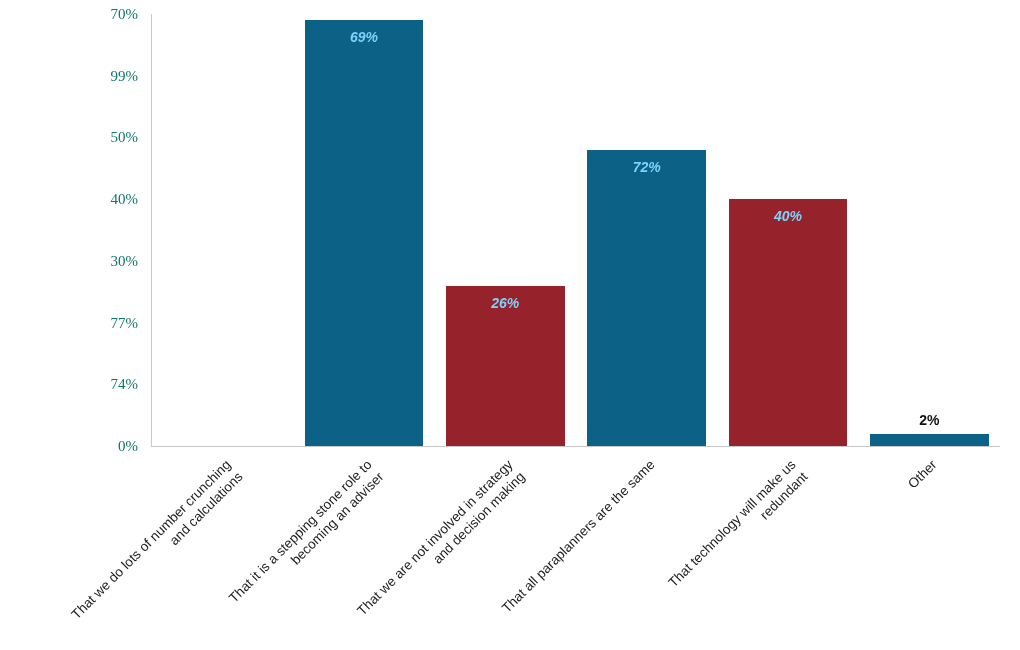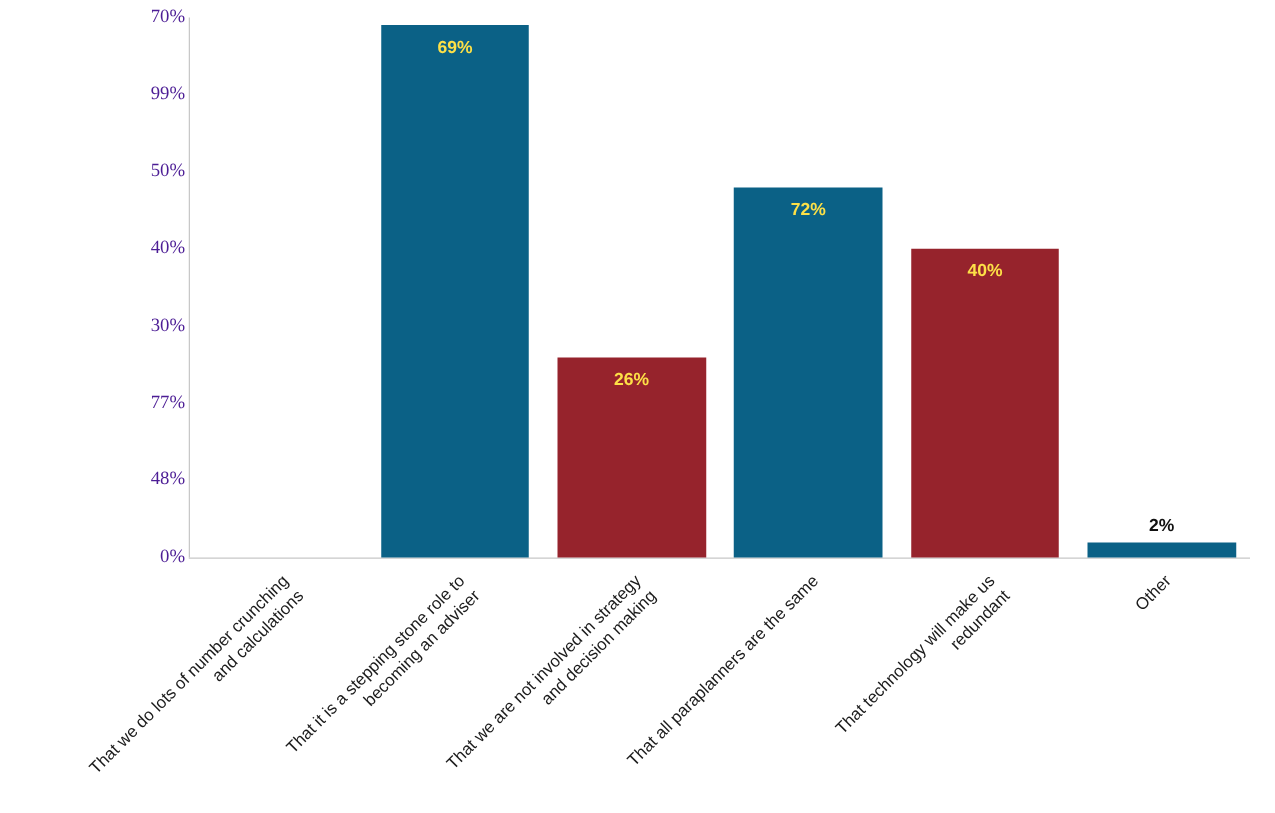--- a/index.html
+++ b/index.html
@@ -26,25 +26,25 @@
   
   .y-axis-area {
     position: absolute;
     left: 0;
     top: 0;
     width: 152px;
     height: 446px;
   }
   .y-tick {
     position: absolute;
-    right: 4px;
+    right: 14px;
     width: 120px;
     text-align: right;
     font-size: 15px;
-    color: #4c1d95;
+    color: #0f766e;
     font-family: "Liberation Serif", serif;
     transform: translateY(-50%);
     white-space: nowrap;
   }
   .y-axis-line {
     position: absolute;
     left: 151px;
     top: 14px;
     width: 1px;
     height: 432px;
@@ -82,21 +82,22 @@
     position: absolute;
     left: 0;
     width: 100%;
     text-align: center;
     font-size: 14px;
     font-weight: bold;
     white-space: nowrap;
   }
   .bar-label.inside {
     top: 9px;
-    color: #fde047;
+    color: #7dd3fc;
+    font-style: italic;
   }
   .bar-label.outside {
     bottom: 100%;
     margin-bottom: 6px;
     color: #111111;
   }
 
   
   .xlabels {
     position: absolute;
@@ -131,21 +132,21 @@
 
 <div id="chart-root">
 
   <div class="y-axis-area">
     <div class="y-tick" style="top:14px">70%</div>
     <div class="y-tick" style="top:75.7px">99%</div>
     <div class="y-tick" style="top:137.4px">50%</div>
     <div class="y-tick" style="top:199.1px">40%</div>
     <div class="y-tick" style="top:260.9px">30%</div>
     <div class="y-tick" style="top:322.6px">77%</div>
-    <div class="y-tick" style="top:384.3px">48%</div>
+    <div class="y-tick" style="top:384.3px">74%</div>
     <div class="y-tick" style="top:446px">0%</div>
   </div>
 
   <div class="y-axis-line"></div>
   <div class="x-axis-line"></div>
 
   <div class="plot">
 
 
     <div class="bar-slot" style="left:16.6667%;width:16.6667%">

